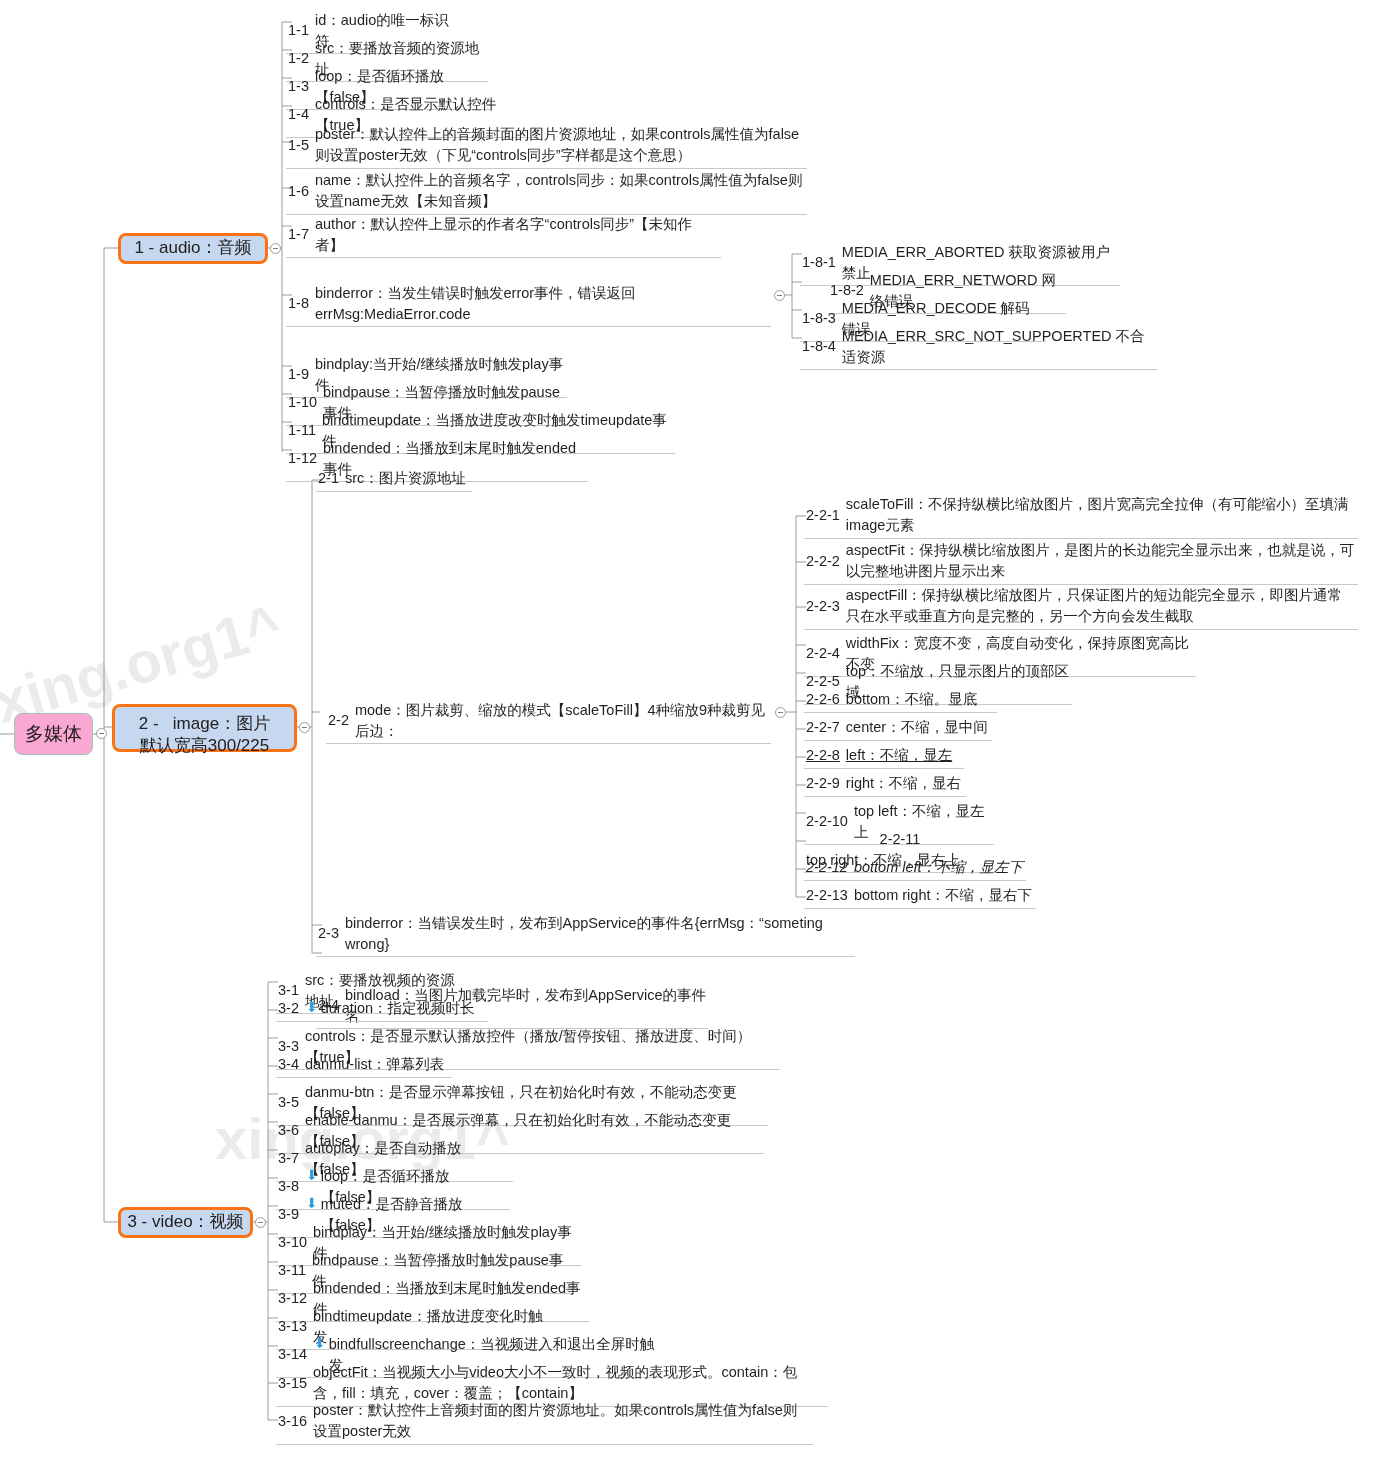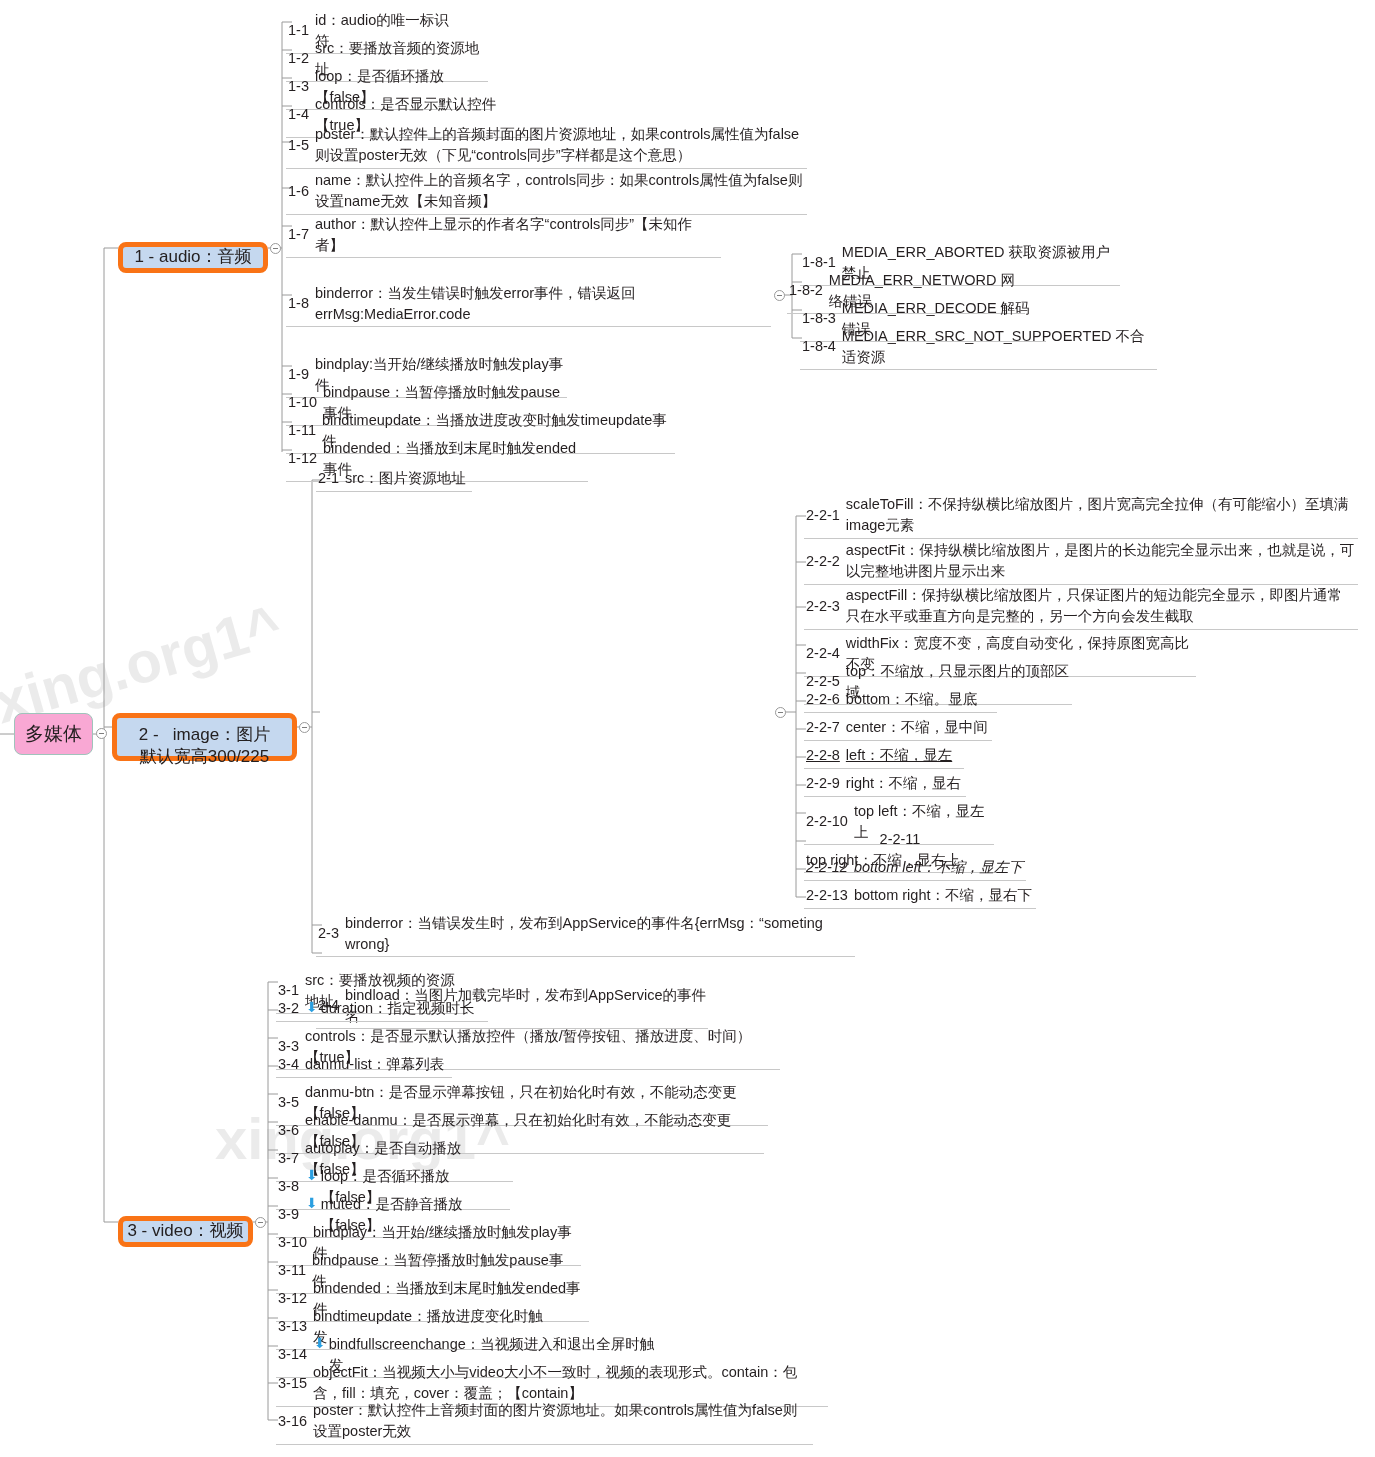--- a/index.html
+++ b/index.html
@@ -47,23 +47,22 @@
     justify-content: center;
     text-align: center;
   }
   .root-node {
     background: #f9a8d4;
     border: 1px solid #9fc3bb;
     font-size: 19px;
   }
   .branch-node {
     background: #c5d8ef;
-    border: 5px solid #f97316;
+    border: 3px solid #f97316;
     font-size: 17px;
-    margin-top: 9px;
   }
   .branch-node.two-line { display: block; padding-top: 6px; }
   .branch-node .bl1 { display: block; text-align: center; }
   .branch-node .bl2 { display: block; text-align: center; }
   
   .leaf {
     position: absolute;
     color: #241f20;
     font-size: 14.5px;
     line-height: 1.42;
@@ -230,21 +229,21 @@
   <div class="leaf" style="left:286px; top:283px; width:485px;">
     <span class="num">1-8</span>
     <span class="body">binderror：当发生错误时触发error事件，错误返回errMsg:MediaError.code</span>
   </div>
   <div class="collapse" style="left:774px; top:290px;"></div>
 
   <div class="leaf" style="left:800px; top:242px; width:320px;">
     <span class="num">1-8-1</span>
     <span class="body">MEDIA_ERR_ABORTED 获取资源被用户禁止</span>
   </div>
-  <div class="leaf" style="left:787px; top:270px; width:238px;">
+  <div class="leaf" style="left:828px; top:270px; width:238px;">
     <span class="num">1-8-2</span>
     <span class="body">MEDIA_ERR_NETWORD  网络错误</span>
   </div>
   <div class="leaf" style="left:800px; top:298px; width:246px;">
     <span class="num">1-8-3</span>
     <span class="body">MEDIA_ERR_DECODE 解码错误</span>
   </div>
   <div class="leaf" style="left:800px; top:326px; width:357px;">
     <span class="num">1-8-4</span>
     <span class="body">MEDIA_ERR_SRC_NOT_SUPPOERTED 不合适资源</span>
@@ -269,20 +268,24 @@
 
   <div class="node boxnode branch-node two-line" style="left:112px; top:704px; width:185px; height:48px;">
     <span class="bl1"><span>2 -</span>&nbsp;&nbsp;&nbsp;<span>image：图片</span></span>
     <span class="bl2">默认宽高300/225</span>
   </div>
   <div class="collapse" style="left:299px; top:722px;"></div>
 
   <div class="leaf" style="left:316px; top:468px; width:156px;">
     <span class="num">2-1</span>
     <span class="body">src：图片资源地址</span>
+  </div>
+  <div class="leaf" style="left:326px; top:700px; width:445px;">
+    <span class="num">2-2</span>
+    <span class="body">mode：图片裁剪、缩放的模式【scaleToFill】4种缩放9种裁剪见后边：</span>
   </div>
   <div class="collapse" style="left:775px; top:707px;"></div>
 
   <div class="leaf wrap" style="left:804px; top:494px; width:554px;">
     <span class="num">2-2-1</span>
     <span class="body">scaleToFill：不保持纵横比缩放图片，图片宽高完全拉伸（有可能缩小）至填满image元素</span>
   </div>
   <div class="leaf wrap" style="left:804px; top:540px; width:554px;">
     <span class="num">2-2-2</span>
     <span class="body">aspectFit：保持纵横比缩放图片，是图片的长边能完全显示出来，也就是说，可以完整地讲图片显示出来</span>

